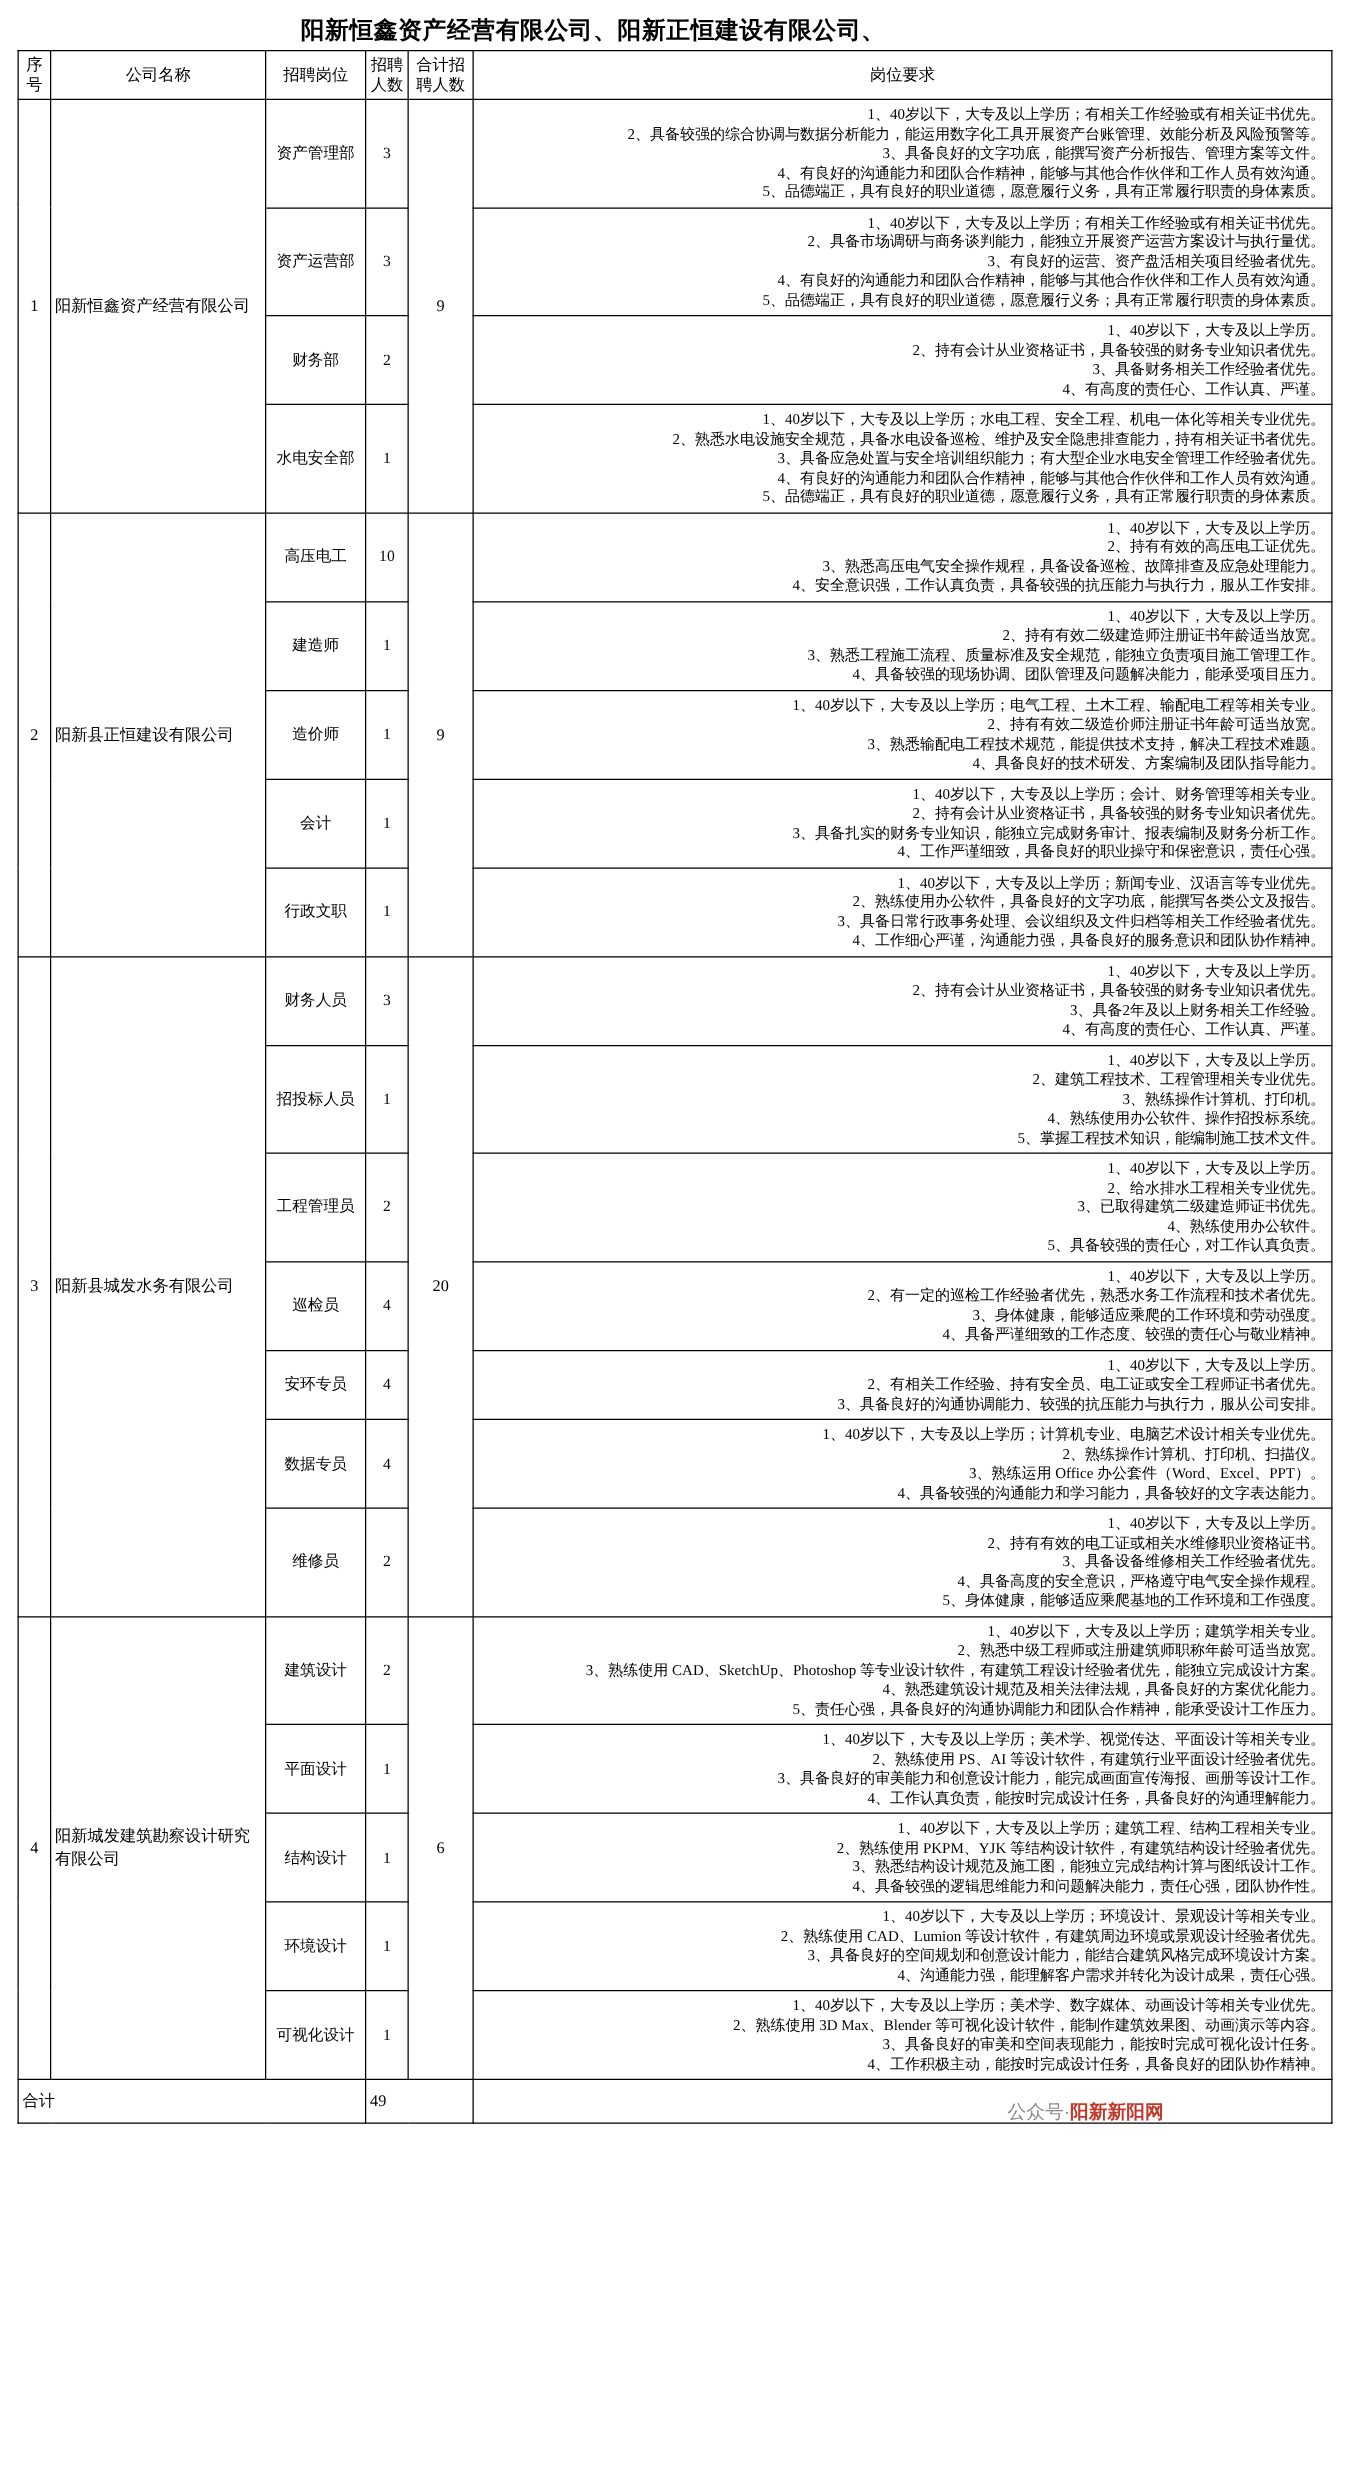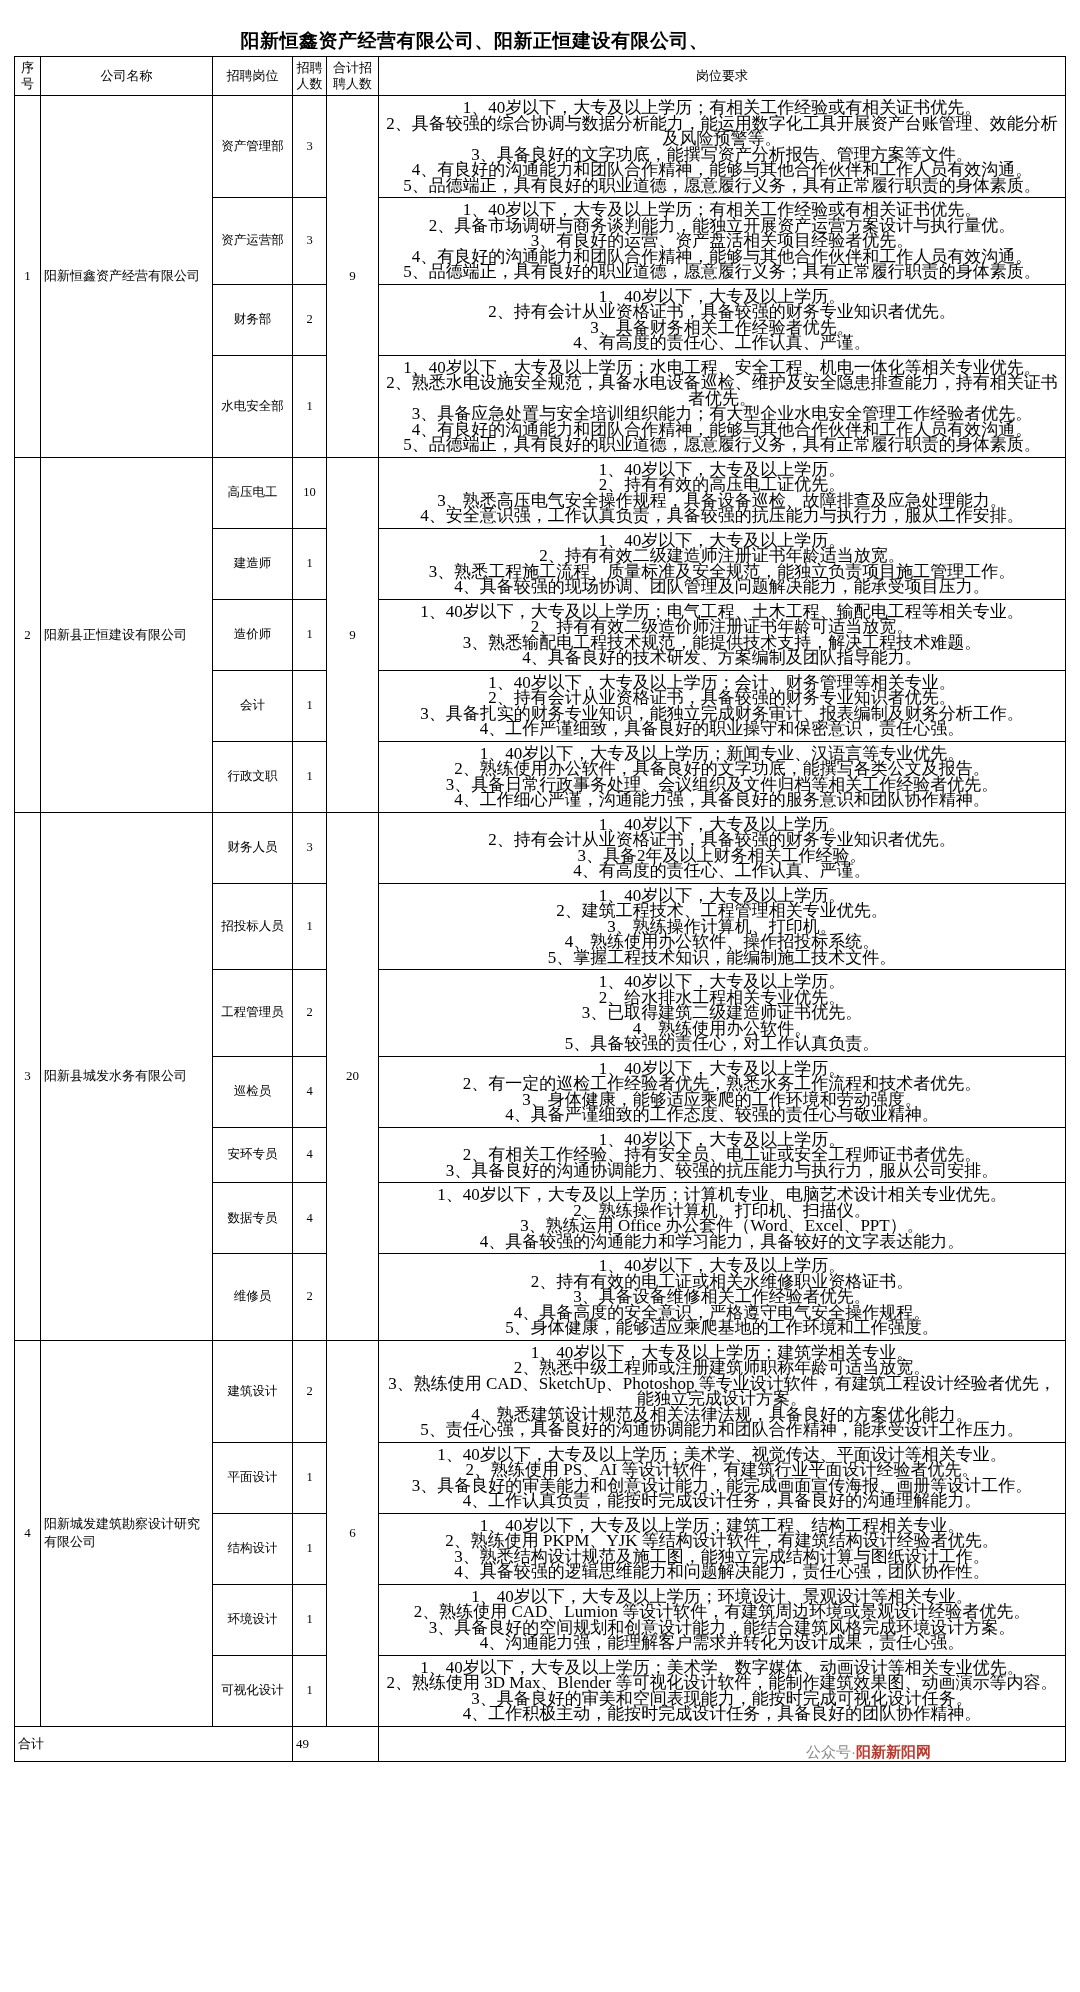--- a/index.html
+++ b/index.html
@@ -2,21 +2,21 @@
 <html><head>
 <meta charset="utf-8">
 <style>
   html,body{margin:0;padding:0;background:#fff;}
   body{
     width:1080px;
     font-family:"Liberation Serif","DejaVu Serif",serif;
     color:#000;
     -webkit-font-smoothing:antialiased;
   }
-  .page{width:949px;box-sizing:border-box;padding:10px 14px 6px 14px;margin-top:16px;}
+  .page{width:949px;box-sizing:border-box;padding:10px 14px 6px 14px;}
   .title{
     text-align:center;
     font-weight:bold;
     font-size:19px;
     line-height:30px;
     letter-spacing:0.5px;
   }
   .unit{
     text-align:right;
     font-size:14px;
@@ -37,21 +37,21 @@
     font-size:13px;
     font-weight:normal;
     height:34px;
     line-height:16px;
   }
   .c-seq{width:26px;text-align:center;font-size:13px;}
   .c-comp{width:170px;text-align:left;font-size:13px;line-height:18px;}
   .c-post{width:78px;text-align:center;font-size:12.5px;}
   .c-num{width:34px;text-align:center;font-size:12.5px;}
   .c-tot{width:50px;text-align:center;font-size:13px;}
-  .c-req{font-size:17px;line-height:15.5px;text-align:center;padding:4px 5px;}
+  .c-req{font-size:12px;line-height:15.5px;text-align:right;padding:4px 5px;}
   .req-line{white-space:pre-wrap;}
   .total-row td{height:30px;text-align:left;font-size:13px;}
   .watermark{
     position:absolute;
     right:18px;
     bottom:6px;
     font-size:15px;
     color:#d44;
     font-family:Liberation Sans, sans-serif;
   }

